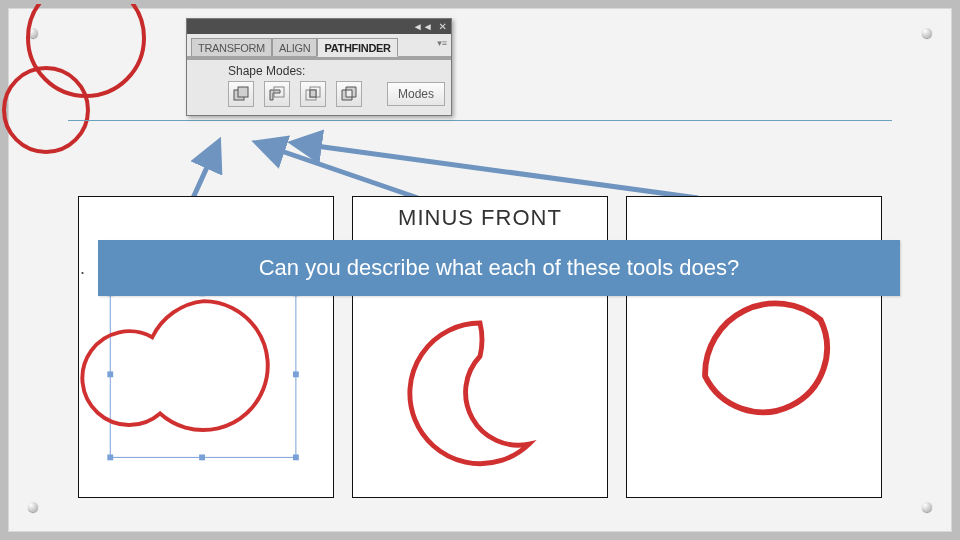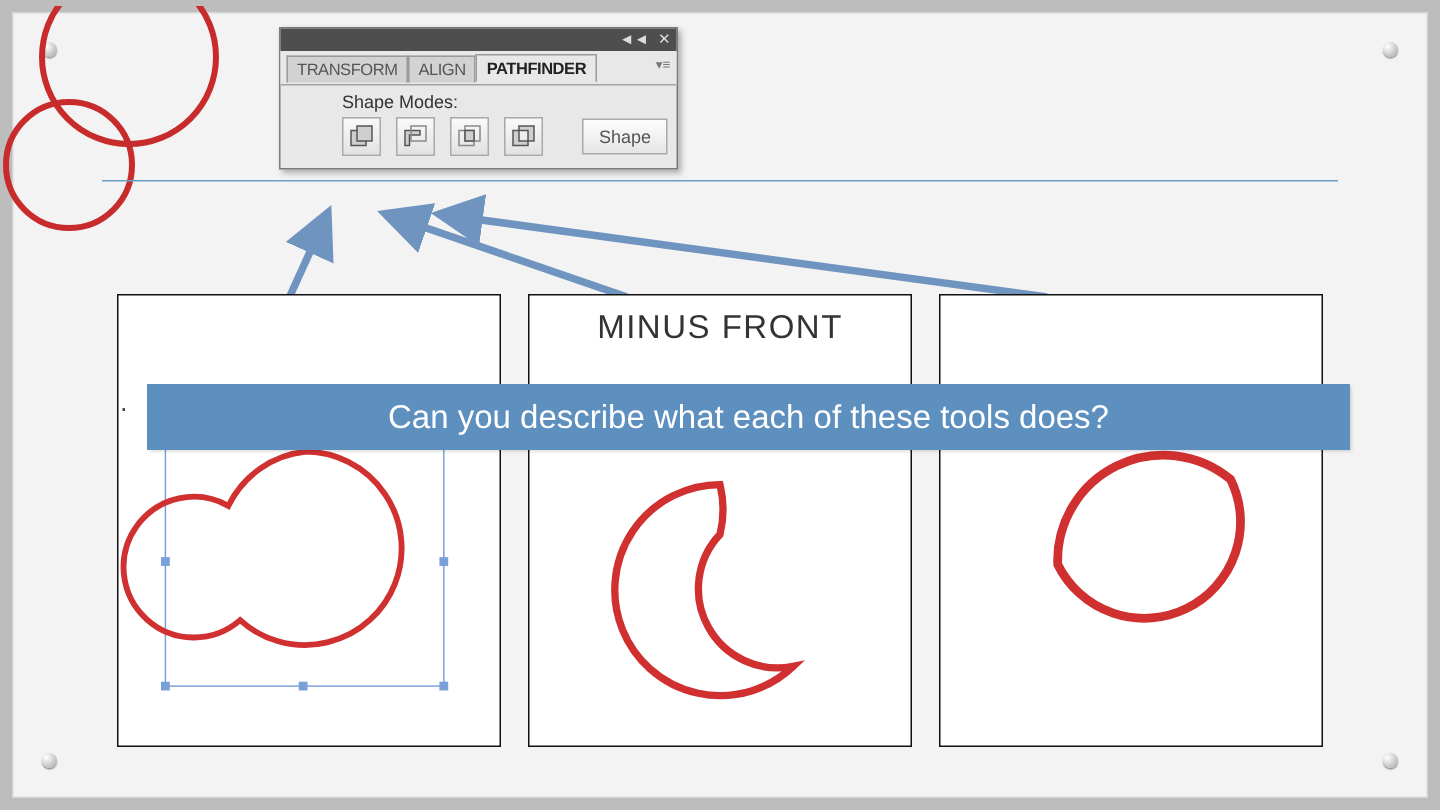--- a/index.html
+++ b/index.html
@@ -71,23 +71,23 @@
     background: #4e4e4e;
     display: flex;
     justify-content: flex-end;
     align-items: center;
     gap: 6px;
     padding-right: 4px;
   }
   .pf-titlebar span { color: #ddd; font-size: 10px; line-height: 1; }
   .pf-tabs {
     display: flex;
-    align-items: center;
+    align-items: flex-end;
     background: #e8e8e8;
-    border-bottom: 1px solid #a3a3a3;
+    border-bottom: 4px solid #a3a3a3;
     position: relative;
     height: 22px;
     padding-left: 4px;
   }
   .pf-tab {
     padding: 3px 6px 2px;
     font-size: 11px;
     color: #555;
     letter-spacing: -0.3px;
   }
@@ -187,22 +187,22 @@
   .box-svg {
     flex: 1;
     width: 100%;
   }
 
   
   .q-bar {
     position: absolute;
     left: 90px;
     right: 52px;
-    top: 248px;
-    height: 44px;
+    top: 232px;
+    height: 56px;
     background: #5d8fbf;
     color: #fff;
     display: flex;
     align-items: center;
     justify-content: center;
     font-size: 22px;
     box-shadow: 1px 1px 2px rgba(0,0,0,0.15);
   }
 
   .tiny-dot {
@@ -260,21 +260,21 @@
             <rect x="2" y="5" width="10" height="10" fill="none" stroke="#888"></rect>
             <rect x="6" y="2" width="10" height="10" fill="none" stroke="#888"></rect>
             <rect x="6" y="5" width="6" height="7" fill="#cfcfcf" stroke="#555"></rect>
           </svg>
         </div>
         <div class="pf-btn">
           <svg width="18" height="18" viewBox="0 0 18 18">
             <path d="M2 5 h4 v-3 h10 v10 h-4 v3 h-10 z M6 5 h6 v7 h-6 z" fill="#cfcfcf" stroke="#555" fill-rule="evenodd"></path>
           </svg>
         </div>
-        <div class="pf-expand">Shape</div>
+        <div class="pf-expand">Modes</div>
       </div>
     </div>
   </div>
 
   <svg class="arrows" viewBox="0 0 944 524">
     <defs>
       <marker id="ah" viewBox="0 0 10 10" refX="8" refY="5" markerWidth="7" markerHeight="7" orient="auto-start-reverse">
         <path d="M0 0 L10 5 L0 10 z" fill="#6e94bf"></path>
       </marker>
     </defs>

